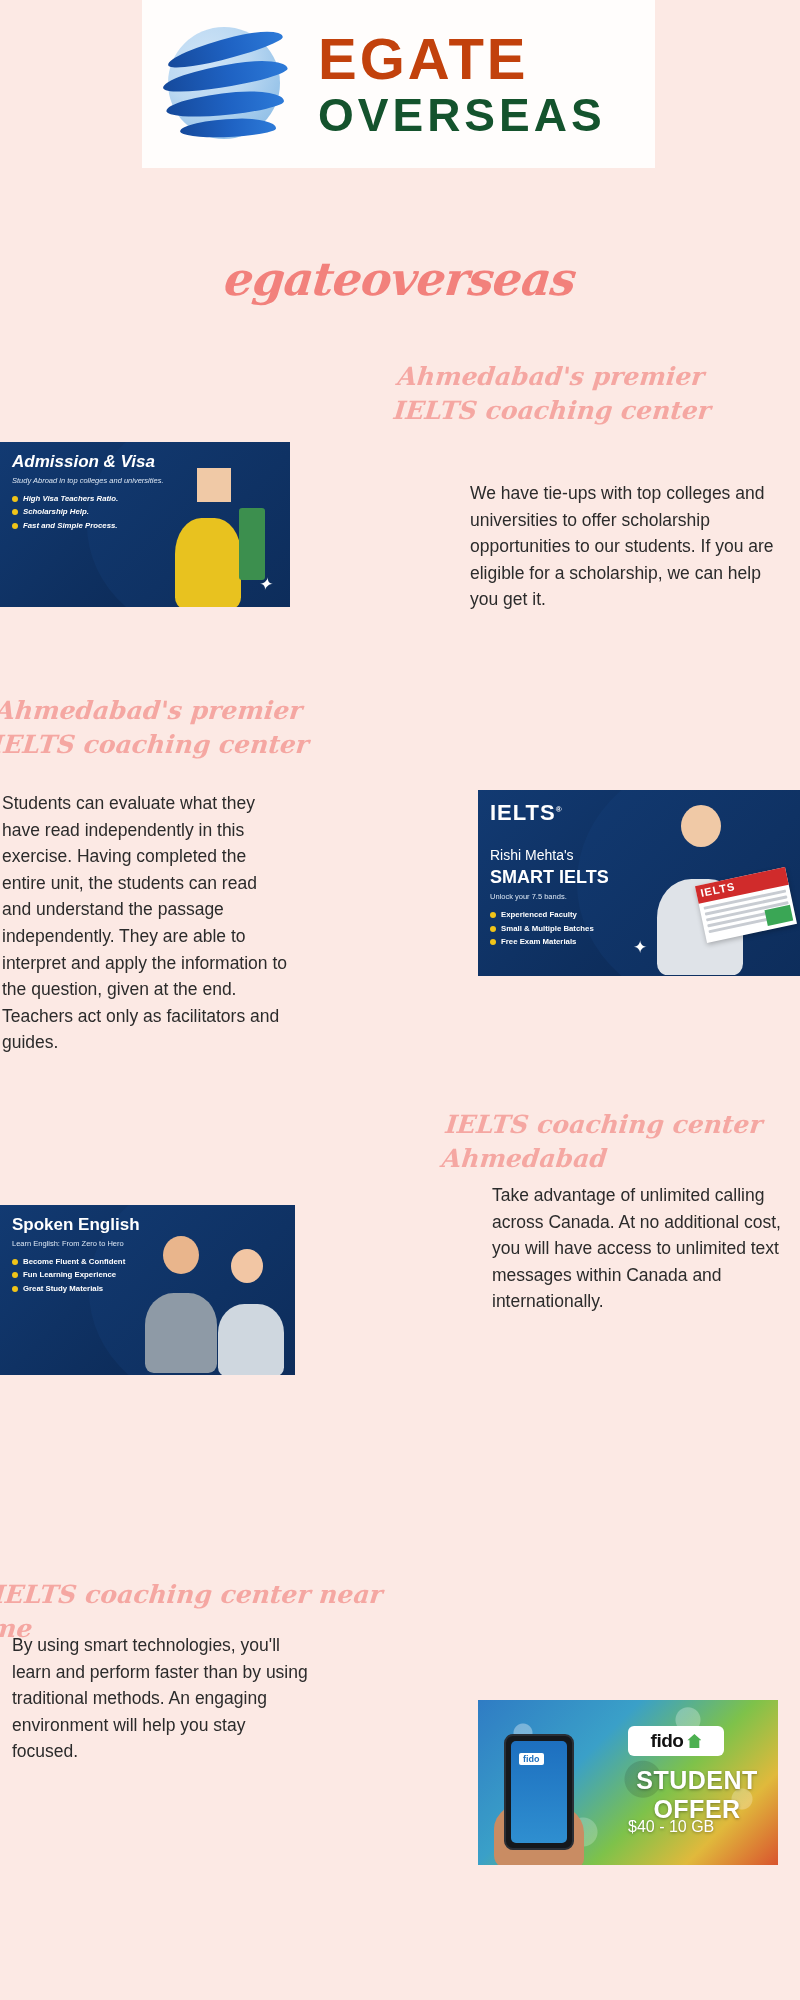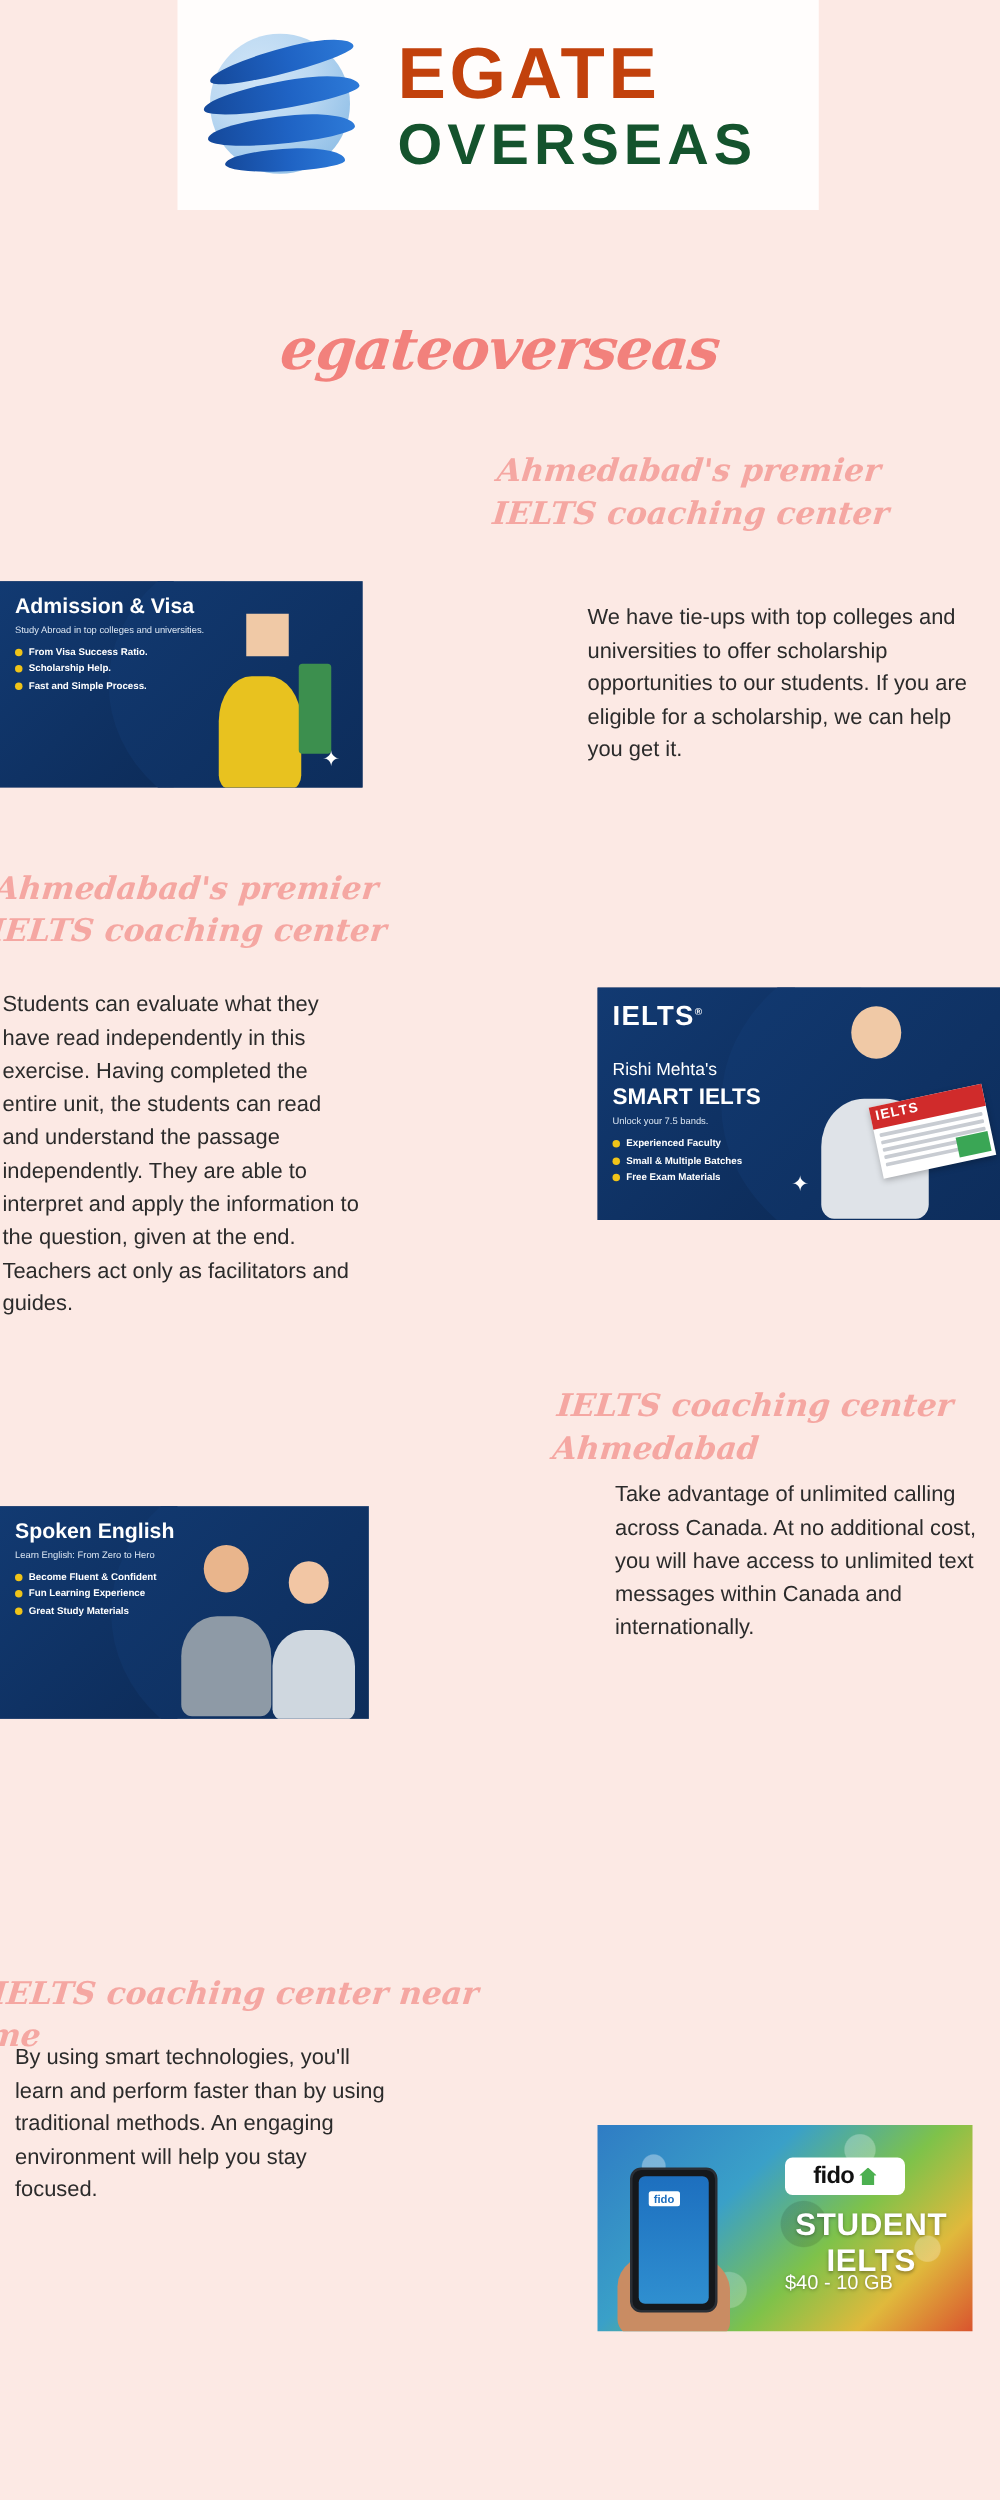--- a/index.html
+++ b/index.html
@@ -122,21 +122,21 @@
   #para-2 { left: 2px;   top: 790px; width: 288px; }
   #para-3 { left: 492px; top: 1182px; width: 290px; }
   #para-4 { left: 12px;  top: 1632px; width: 300px; }
 
   
   .banner {
     position: absolute;
     overflow: hidden;
     background: #0d2d5e;
   }
-  #banner-admission { left: 0px;   top: 465px;  width: 290px; height: 165px; }
+  #banner-admission { left: 0px;   top: 442px;  width: 290px; height: 165px; font-style: italic; }
   #banner-ielts     { left: 478px; top: 790px;  width: 330px; height: 186px; }
   #banner-spoken    { left: 0px;   top: 1205px; width: 295px; height: 170px; }
   #banner-fido      { left: 478px; top: 1700px; width: 300px; height: 165px; }
 
   .bn-bg-left {
     position: absolute; left: 0; top: 0; bottom: 0; width: 62%;
     background: linear-gradient(135deg, #123a72 0%, #0c2a56 100%);
   }
   .bn-photo {
     position: absolute; right: 0; top: 0; bottom: 0; width: 52%;
@@ -358,21 +358,21 @@
     <div class="bn-photo">
       <div class="person" style="left:38%;top:16%;width:34px;height:34px;background:#f0c9a6;"></div>
       <div class="person p-body" style="left:24%;top:46%;width:66px;height:90px;background:#e8c21f;"></div>
       <div class="person" style="left:66%;top:40%;width:26px;height:72px;background:#3c8f4e;border-radius:3px;"></div>
     </div>
     <div class="bn-arc"></div>
     <div class="bn-content">
       <div class="bn-title">Admission &amp; Visa</div>
       <div class="bn-sub">Study Abroad in top colleges and universities.</div>
       <ul class="bn-bullets">
-        <li>From Visa Success Ratio.</li>
+        <li>High Visa Teachers Ratio.</li>
         <li>Scholarship Help.</li>
         <li>Fast and Simple Process.</li>
       </ul>
     </div>
     <div class="bn-spark" style="right:18px;bottom:14px;">✦</div>
   </div>
 
   <div class="script-head" id="head-2">Ahmedabad's premier IELTS coaching center</div>
   <div class="body-text" id="para-2">Students can evaluate what they have read independently in this exercise. Having completed the entire unit, the students can read and understand the passage independently. They are able to interpret and apply the information to the question, given at the end. Teachers act only as facilitators and guides.</div>
 
@@ -439,17 +439,17 @@
     <div class="fido-hand"></div>
     <div class="fido-phone">
       <div class="scr">
         <div class="mini">fido</div>
       </div>
     </div>
     <div class="fido-pill">
       <span class="fd-name">fido</span>
       <span class="fd-house"></span>
     </div>
-    <div class="fido-offer">STUDENT IELTS</div>
+    <div class="fido-offer">STUDENT OFFER</div>
     <div class="fido-price">$40 - 10 GB</div>
   </div>
 
 </div>
 
 </body></html>

